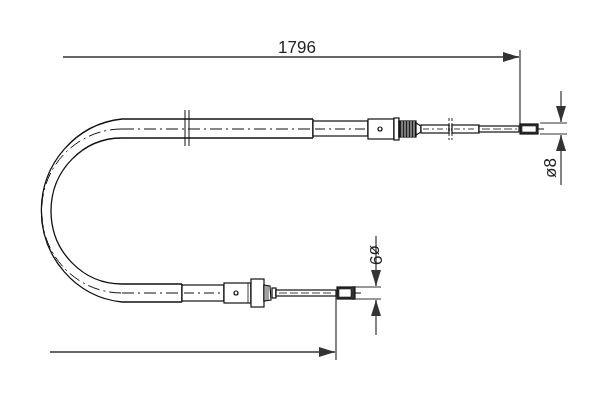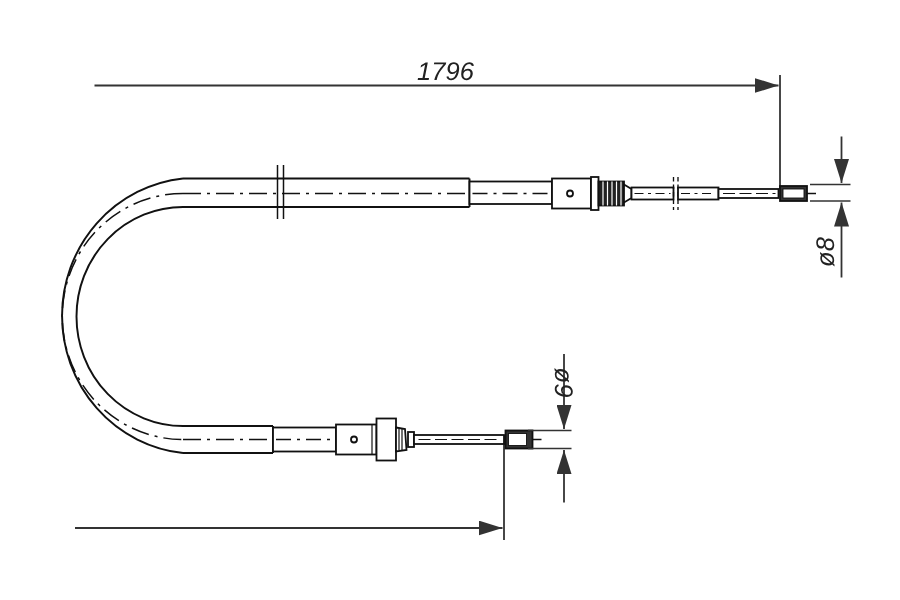--- a/index.html
+++ b/index.html
@@ -1,17 +1,17 @@
 <!DOCTYPE html>
 <html><head>
   <meta charset="utf-8">
   <style>
     html, body { margin: 0; padding: 0; background: #ffffff; }
     body { width: 600px; height: 400px; overflow: hidden; }
-    .canvas { position: relative; width: 600px; height: 400px; background: #ffffff; font-style: italic; }
+    .canvas { position: relative; width: 600px; height: 400px; background: #ffffff; }
     svg { position: absolute; left: 0; top: 0; }
     .dim-text { font-family: "Liberation Sans", sans-serif; fill: #222222; }
   </style>
 </head>
 <body>
 
 <div class="canvas">
   <svg width="600" height="400" viewBox="0 0 600 400">
     <defs>
       <marker id="arrow" viewBox="0 0 10 10" refX="10" refY="5" markerWidth="10" markerHeight="8" orient="auto" markerUnits="userSpaceOnUse">

